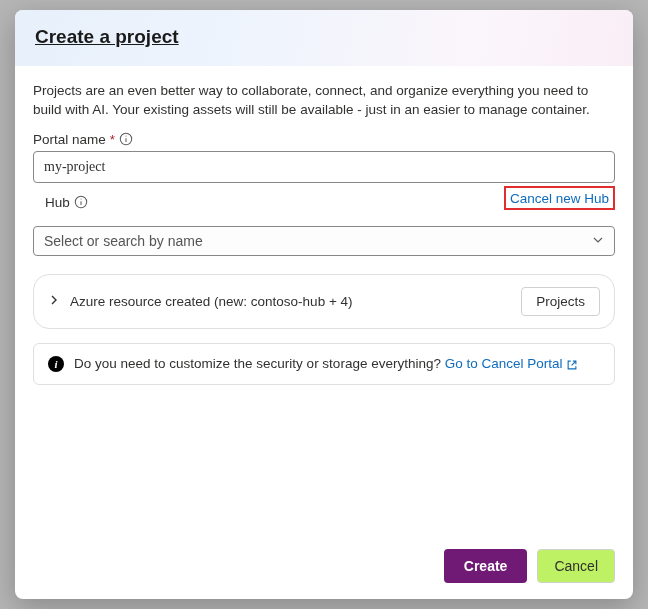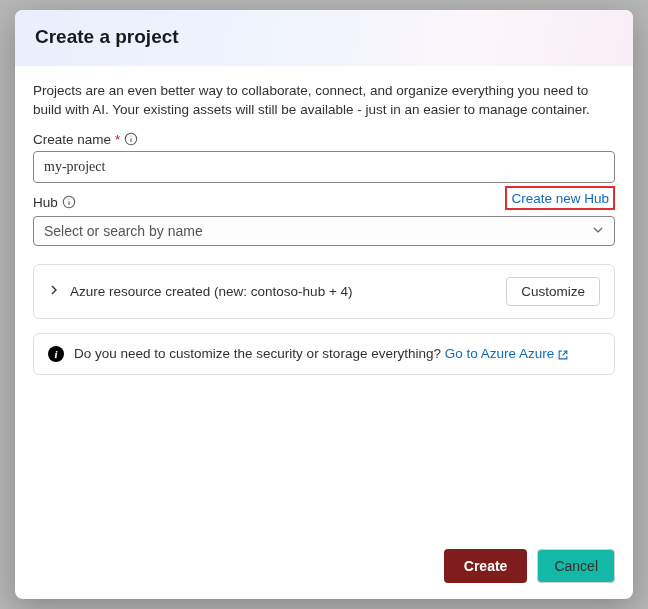--- a/index.html
+++ b/index.html
@@ -31,20 +31,21 @@
     overflow: hidden;
   }
   .modal-header {
     background: linear-gradient(100deg, #e7f0fb 0%, #eef4fd 35%, #fbf6fb 75%, #f9eef6 100%);
     padding: 16px 20px 18px 20px;
   }
   .modal-title {
     font-size: 19px;
     font-weight: 600;
     color: #1a1a1a;
+    text-decoration: underline;
   }
   .modal-body {
     padding: 16px 18px 10px 18px;
     flex: 1;
     overflow: auto;
   }
   .description {
     font-size: 13.5px;
     color: #323130;
     line-height: 1.4;
@@ -74,20 +75,21 @@
     padding: 7px 10px;
     font-size: 14px;
     color: #323130;
     font-family: Liberation Serif, serif;
     outline: none;
   }
   .hub-row {
     display: flex;
     align-items: center;
     justify-content: space-between;
+    margin-left: 12px;
   }
   .link {
     color: #0f6cbd;
     font-size: 13.5px;
     text-decoration: none;
     cursor: pointer;
   }
   .callout-box {
     border: 2.5px solid #e02d2d;
     padding: 1px 4px;
@@ -98,26 +100,26 @@
     border: 1px solid #8a8886;
     border-radius: 4px;
     padding: 6px 10px;
     font-size: 14px;
     color: #555;
     background: #fdfdfd;
     display: flex;
     align-items: center;
     justify-content: space-between;
     cursor: pointer;
-    margin-top: 2px;
+    margin-top: 12px;
   }
   .chevron { color: #605e5c; }
   .card {
     border: 1px solid #e1dfdd;
-    border-radius: 6px;
+    border-radius: 16px;
     padding: 12px 14px;
     margin-top: 18px;
     display: flex;
     align-items: center;
     justify-content: space-between;
     font-size: 13.5px;
     color: #323130;
   }
   .card-left {
     display: flex;
@@ -164,32 +166,32 @@
     vertical-align: middle;
     margin-left: 3px;
   }
   .modal-footer {
     padding: 14px 18px 16px;
     display: flex;
     justify-content: flex-end;
     gap: 10px;
   }
   .btn-primary {
-    background: #7f1d1d;
+    background: #701a75;
     color: #fff;
     border: none;
     border-radius: 4px;
     padding: 8px 20px;
     font-size: 14px;
     font-weight: 600;
     cursor: pointer;
     font-family: inherit;
   }
   .btn-cancel {
-    background: #14b8a6;
+    background: #bef264;
     color: #323130;
     border: 1px solid #d1d1d1;
     border-radius: 4px;
     padding: 8px 16px;
     font-size: 14px;
     cursor: pointer;
     font-family: inherit;
   }
 </style>
 </head>
@@ -201,21 +203,21 @@
 
   <div class="modal-header">
     <div class="modal-title">Create a project</div>
   </div>
 
   <div class="modal-body">
 
     <div class="description">Projects are an even better way to collaborate, connect, and organize everything you need to build with AI. Your existing assets will still be available - just in an easier to manage container.</div>
 
     <div class="field-label">
-      <span>Create name</span>
+      <span>Portal name</span>
       <span class="req">*</span>
       <span class="info-icon">
         <svg viewBox="0 0 16 16" fill="none" stroke="#605e5c" stroke-width="1.2">
           <circle cx="8" cy="8" r="6.5"></circle>
           <line x1="8" y1="7" x2="8" y2="11.5"></line>
           <circle cx="8" cy="4.6" r="0.6" fill="#605e5c" stroke="none"></circle>
         </svg>
       </span>
     </div>
     <input type="text" class="text-input" value="my-project" style="">
@@ -225,21 +227,21 @@
         <span>Hub</span>
         <span class="info-icon">
           <svg viewBox="0 0 16 16" fill="none" stroke="#605e5c" stroke-width="1.2">
             <circle cx="8" cy="8" r="6.5"></circle>
             <line x1="8" y1="7" x2="8" y2="11.5"></line>
             <circle cx="8" cy="4.6" r="0.6" fill="#605e5c" stroke="none"></circle>
           </svg>
         </span>
       </div>
       <span class="callout-box">
-        <a class="link">Create new Hub</a>
+        <a class="link">Cancel new Hub</a>
       </span>
     </div>
 
     <div class="select-box">
       <span>Select or search by name</span>
       <span class="chevron">
         <svg width="12" height="12" viewBox="0 0 12 12" fill="none" stroke="#605e5c" stroke-width="1.2">
           <polyline points="2,4 6,8 10,4"></polyline>
         </svg>
       </span>
@@ -247,27 +249,27 @@
 
     <div class="card">
       <div class="card-left">
         <span>
           <svg width="12" height="12" viewBox="0 0 12 12" fill="none" stroke="#323130" stroke-width="1.4">
             <polyline points="4,2 8,6 4,10"></polyline>
           </svg>
         </span>
         <span>Azure resource created (new: contoso-hub + 4)</span>
       </div>
-      <button class="btn-secondary">Customize</button>
+      <button class="btn-secondary">Projects</button>
     </div>
 
     <div class="info-card">
       <span class="info-badge">i</span>
       <span>
-        <span>Do you need to customize the security or storage everything? </span><a class="link"><span>Go to Azure Azure</span><span class="ext-icon">
+        <span>Do you need to customize the security or storage everything? </span><a class="link"><span>Go to Cancel Portal</span><span class="ext-icon">
               <svg width="12" height="12" viewBox="0 0 14 14" fill="none" stroke="#0f6cbd" stroke-width="1.3">
                 <path d="M5.5 2.5 H2.5 V11.5 H11.5 V8.5"></path>
                 <path d="M8 2.5 H11.5 V6"></path>
                 <line x1="11.5" y1="2.5" x2="6.5" y2="7.5"></line>
               </svg>
             </span></a>
       </span>
     </div>
 
   </div>

